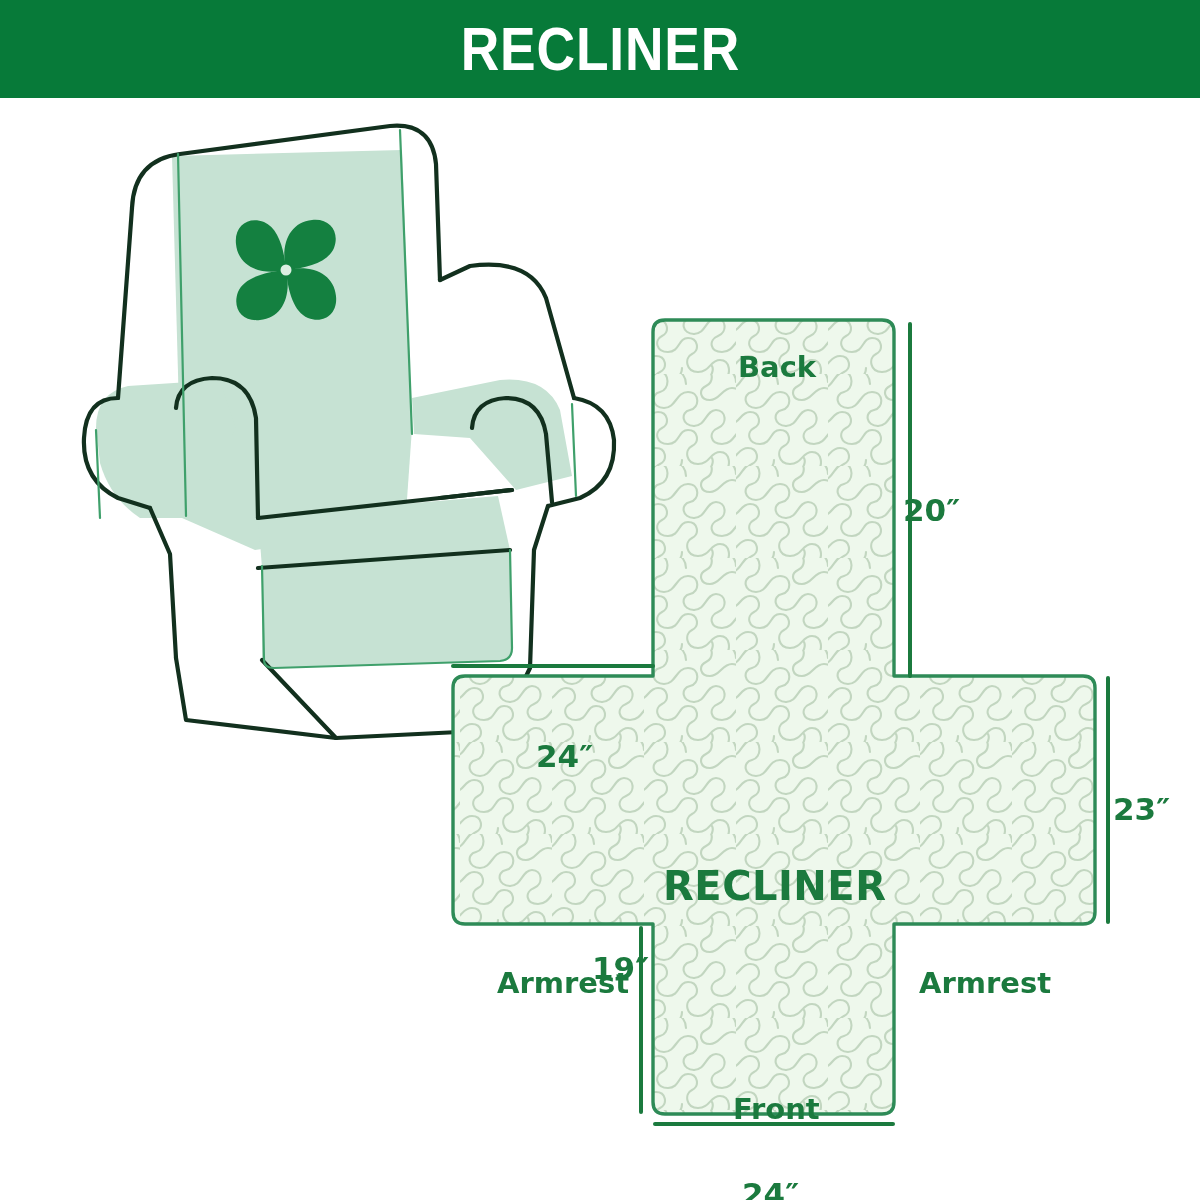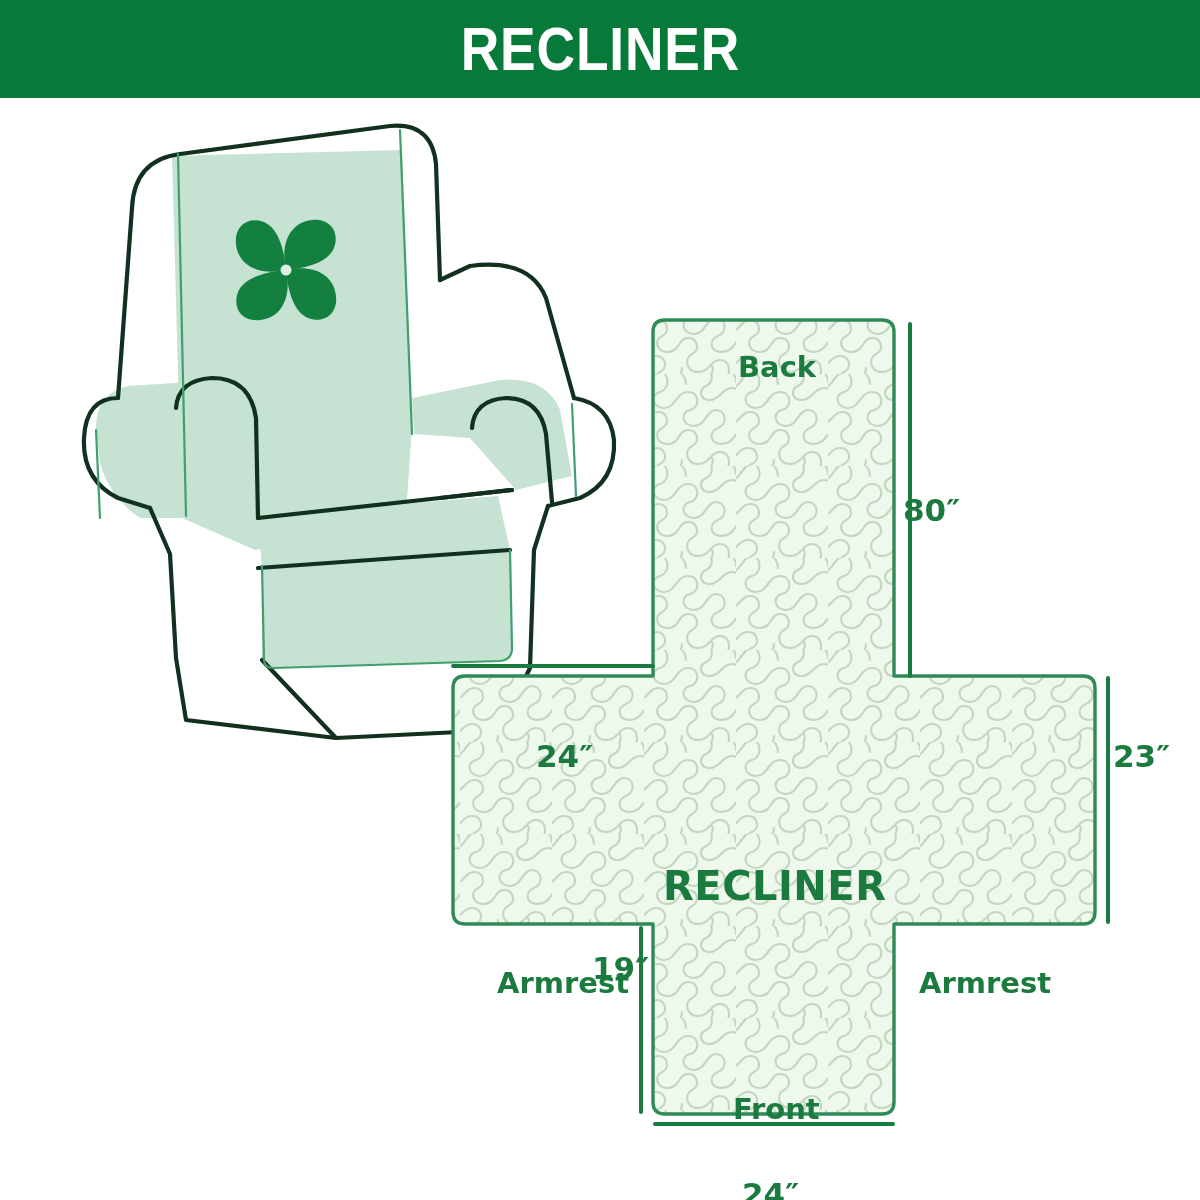--- a/index.html
+++ b/index.html
@@ -219,23 +219,23 @@
   <div class="lbl lbl-panel" style="left:738px; top:252px;">Back</div>
 
   <div class="lbl lbl-center" style="left:663px; top:765px;">RECLINER</div>
 
   <div class="lbl lbl-panel" style="left:497px; top:868px;">Armrest</div>
 
   <div class="lbl lbl-panel" style="left:919px; top:868px;">Armrest</div>
 
   <div class="lbl lbl-panel" style="left:733px; top:994px;">Front</div>
 
-  <div class="lbl lbl-dim" style="left:903px; top:394px;">80″</div>
+  <div class="lbl lbl-dim" style="left:903px; top:394px;">20″</div>
 
   <div class="lbl lbl-dim" style="left:536px; top:640px;">24″</div>
 
-  <div class="lbl lbl-dim" style="left:1113px; top:640px;">23″</div>
+  <div class="lbl lbl-dim" style="left:1113px; top:693px;">23″</div>
 
   <div class="lbl lbl-dim" style="left:592px; top:852px;">19″</div>
 
   <div class="lbl lbl-dim" style="left:742px; top:1078px;">24″</div>
 
 </div>
 
 </body></html>

